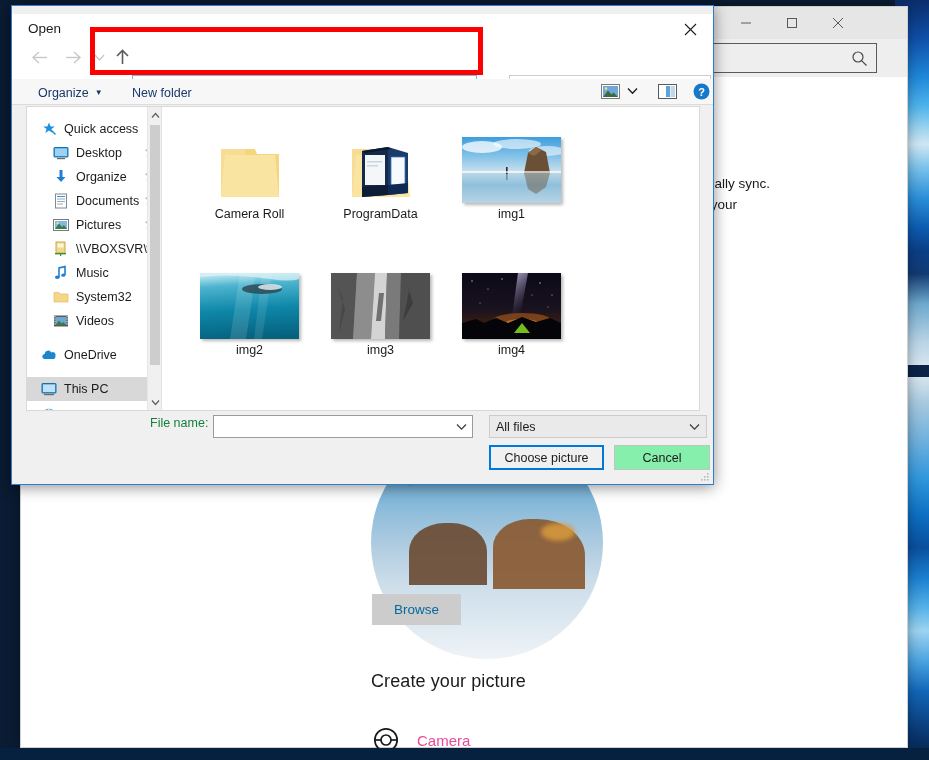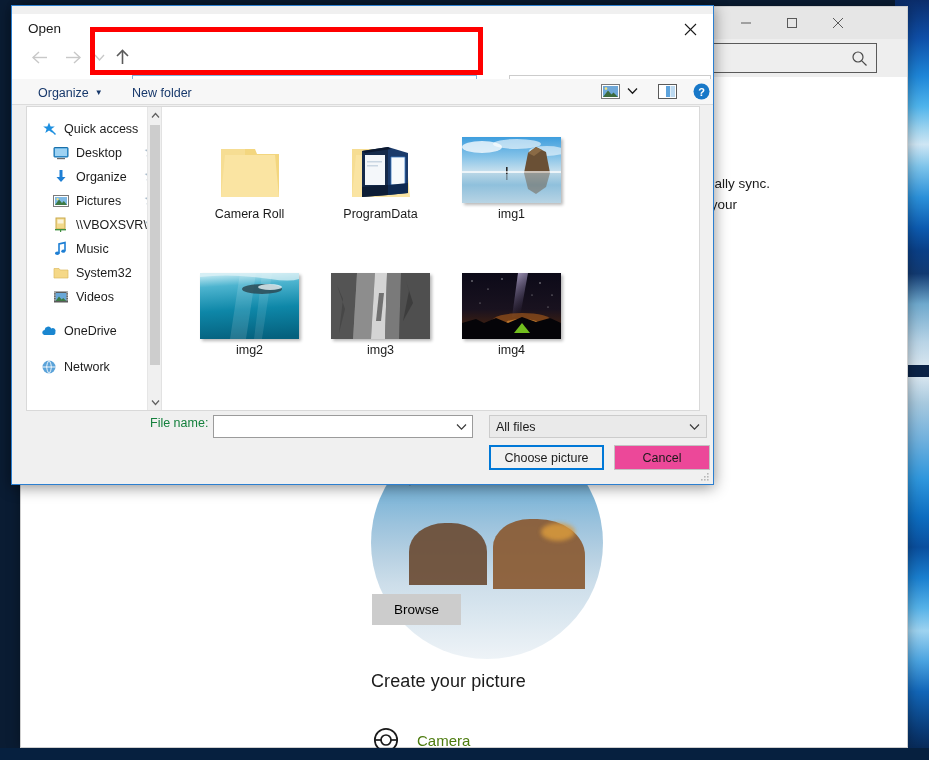--- a/index.html
+++ b/index.html
@@ -114,31 +114,31 @@
   }
   #profile-pic .surf{
     position:absolute; left:0; top:8px; width:100%; height:16px;
     background:linear-gradient(180deg, rgba(255,255,255,.75), rgba(255,255,255,0));
     filter:blur(1.5px);
   }
   #browse-button{
     position:absolute; left:351px; top:587px; width:89px; height:31px;
     background:#cccccc; border:none;
     font-family:"Liberation Sans", sans-serif;
-    font-size:13.5px; color:#000000; cursor:pointer;
+    font-size:13.5px; color:#0369a1; cursor:pointer;
   }
   #create-heading{
     position:absolute; left:350px; top:664px;
     font-size:18px; font-weight:300; color:#1b1b1b; letter-spacing:.1px;
   }
   #camera-row{
     position:absolute; left:352px; top:720px;
     display:flex; align-items:center; gap:18px;
   }
-  #camera-label{ font-size:15px; color:#4d7c0f; }
+  #camera-label{ font-size:15px; color:#ec4899; }
 
   
   #open-dialog{
     position:absolute; left:11px; top:5px; width:703px; height:480px;
     background:#f0f0f0;
     border:1px solid #2c7fd0;
     box-shadow:0 2px 14px rgba(0,0,0,.45);
   }
   #dlg-titlebar{
     position:absolute; left:0; top:8px; right:0; height:30px; background:#ffffff;
@@ -330,21 +330,21 @@
     margin-left:auto; margin-right:6px; color:#3a3a3a; display:flex;
   }
   #choose-btn{
     position:absolute; left:477px; bottom:14px; width:115px; height:25px;
     background:#f0f0f0; border:2px solid #0078d7;
     font-family:"Liberation Sans", sans-serif; font-size:12.5px;
     color:#1b1b1b; cursor:pointer;
   }
   #cancel-btn{
     position:absolute; left:602px; bottom:14px; width:96px; height:25px;
-    background:#ec4899; border:1px solid #c2c2c2;
+    background:#86efac; border:1px solid #c2c2c2;
     font-family:"Liberation Sans", sans-serif; font-size:12.5px;
     color:#1b1b1b; cursor:pointer;
   }
   #resize-grip{
     position:absolute; right:3px; bottom:2px; width:10px; height:10px;
     opacity:.55;
   }
 
   
   #highlight-box{
@@ -559,20 +559,33 @@
         <svg class="nav-ico" viewBox="0 0 16 16">
           <path d="M8 1 L8 9" stroke="#1e7fd4" stroke-width="3"></path>
           <path d="M3.5 8 L8 13 L12.5 8 Z" fill="#1e7fd4"></path>
         </svg>
         <span class="nav-label">Organize</span>
         <svg class="pin" viewBox="0 0 12 13">
             <path d="M4 1 L10 1 L8.5 4 L11 7 L6.5 7 L6 12 L5.5 7 L1 7 L3.5 4 Z" fill="#9fb3c4" transform="rotate(35 6 6.5)"></path>
           </svg>
       </div>
 
+      <div class="nav-item indent">
+        <svg class="nav-ico" viewBox="0 0 16 16">
+          <rect x="2.5" y="1" width="11" height="14" fill="#ffffff" stroke="#7a8a96"></rect>
+          <rect x="4" y="3" width="8" height="1" fill="#4a90c2"></rect>
+          <rect x="4" y="5.5" width="8" height="1" fill="#9aacb8"></rect>
+          <rect x="4" y="8" width="8" height="1" fill="#9aacb8"></rect>
+          <rect x="4" y="10.5" width="6" height="1" fill="#9aacb8"></rect>
+        </svg>
+        <span class="nav-label">Documents</span>
+        <svg class="pin" viewBox="0 0 12 13">
+            <path d="M4 1 L10 1 L8.5 4 L11 7 L6.5 7 L6 12 L5.5 7 L1 7 L3.5 4 Z" fill="#9fb3c4" transform="rotate(35 6 6.5)"></path>
+          </svg>
+      </div>
 
       <div class="nav-item indent">
         <svg class="nav-ico" viewBox="0 0 16 16">
           <rect x="0.5" y="2.5" width="15" height="11" fill="#ffffff" stroke="#7a7a7a"></rect>
           <rect x="2" y="4" width="12" height="8" fill="#7fb9e4"></rect>
           <path d="M2 12 L6 6.5 L9 10 L10.8 8 L14 12 Z" fill="#3d7a44"></path>
           <circle cx="4.6" cy="6.2" r="1.1" fill="#f4e27a"></circle>
         </svg>
         <span class="nav-label">Pictures</span>
         <svg class="pin" viewBox="0 0 12 13">
@@ -632,20 +645,28 @@
 
       <div class="nav-item">
         <svg class="nav-ico" viewBox="0 0 16 16">
           <path d="M3.2 12 A2.6 2.6 0 0 1 3.6 6.9 A3.6 3.6 0 0 1 10.3 5.4 A2.9 2.9 0 0 1 14.4 9 A2.6 2.6 0 0 1 13 12 Z" fill="#1a86d0"></path>
         </svg>
         <span class="nav-label">OneDrive</span>
       </div>
 
       <div class="nav-gap"></div>
 
+      <div class="nav-item selected">
+        <svg class="nav-ico" viewBox="0 0 16 16">
+          <rect x="1" y="2.5" width="14" height="9.5" rx="0.6" fill="#3a9ede" stroke="#1b6fa8"></rect>
+          <rect x="2" y="3.5" width="12" height="7.5" fill="#bfe0f5"></rect>
+          <rect x="3" y="13" width="10" height="1.2" fill="#6b6b6b"></rect>
+        </svg>
+        <span class="nav-label">This PC</span>
+      </div>
 
       <div class="nav-item" style="margin-top:2px;">
         <svg class="nav-ico" viewBox="0 0 16 16">
           <ellipse cx="8" cy="8" rx="6.5" ry="6.5" fill="#5ba3d9"></ellipse>
           <path d="M1.5 8 H14.5 M8 1.5 C5 5 5 11 8 14.5 C11 11 11 5 8 1.5" fill="none" stroke="#ffffff" stroke-width=".9"></path>
         </svg>
         <span class="nav-label">Network</span>
       </div>
 
       <div id="navpane-scroll">

